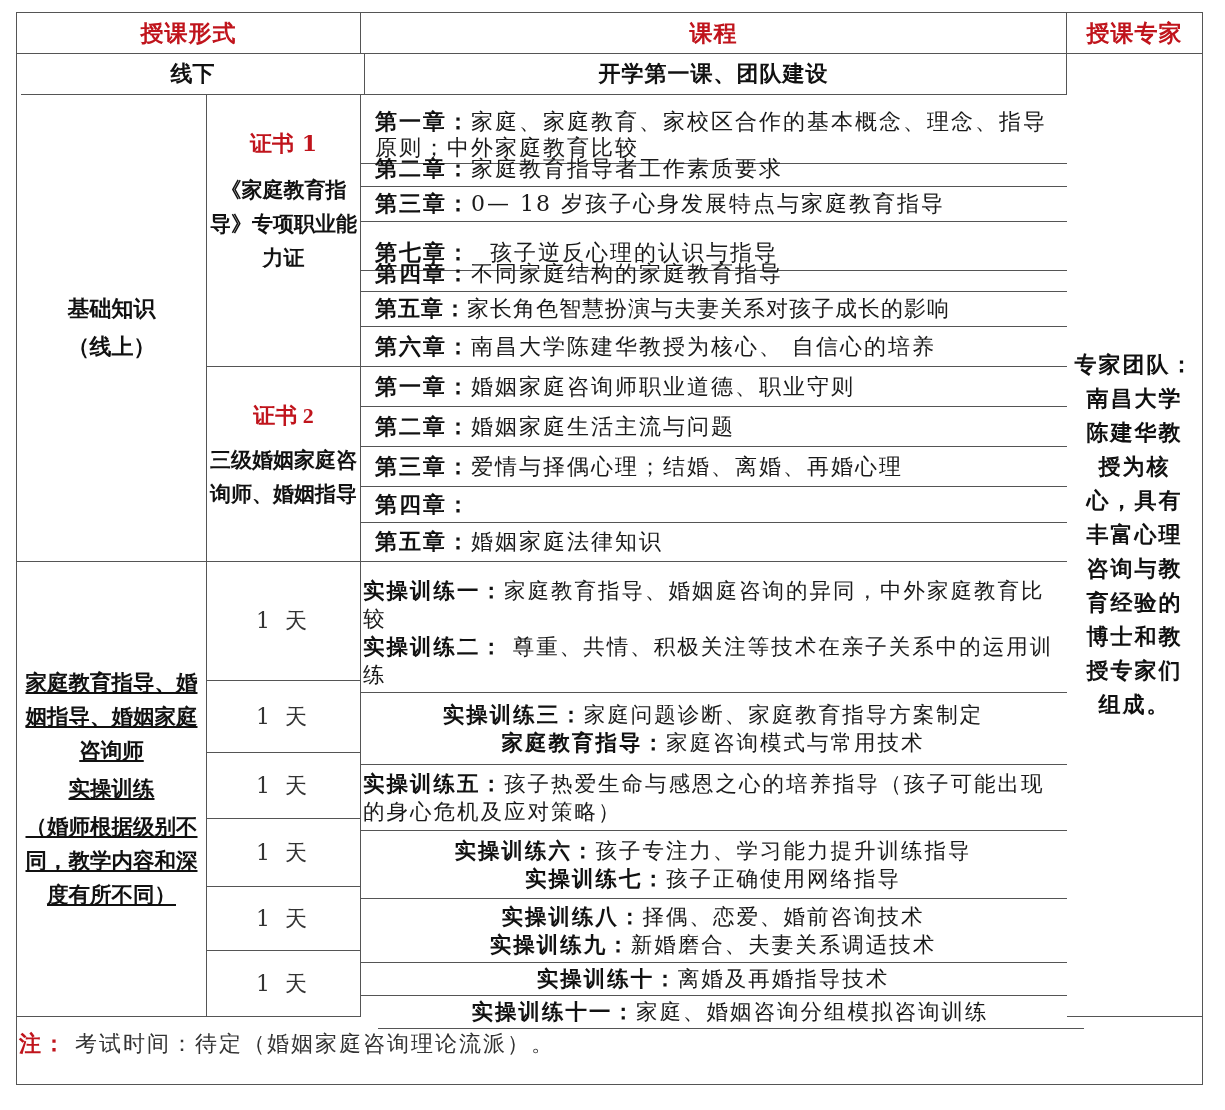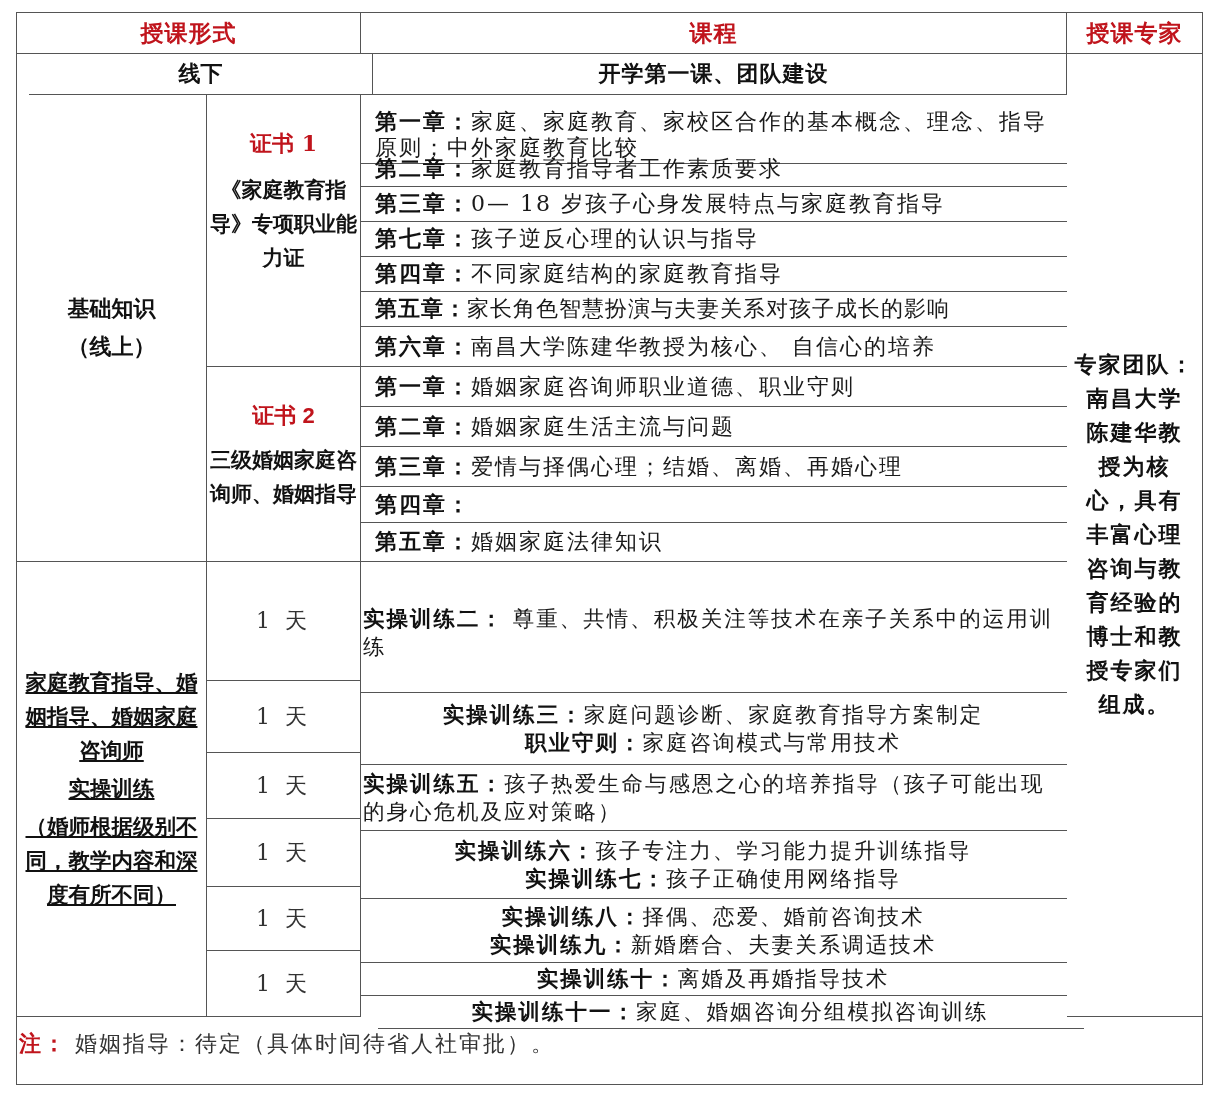--- a/index.html
+++ b/index.html
@@ -18,21 +18,21 @@
 </style>
 </head>
 <body>
 
 <div class="tbl">
 
   <div class="cell hdr" style="left:0;top:0;width:344px;height:41px;">授课形式</div>
   <div class="cell hdr" style="left:344px;top:0;width:706px;height:41px;">课程</div>
   <div class="cell hdr" style="left:1050px;top:0;width:135px;height:41px;border-right:none;">授课专家</div>
 
-  <div class="cell bold-sans" style="left:12px;top:41px;width:344px;height:41px;font-size:22px;">线下</div>
+  <div class="cell bold-sans" style="left:4px;top:41px;width:344px;height:41px;font-size:22px;">线下</div>
   <div class="cell bold-sans" style="left:344px;top:41px;width:706px;height:41px;font-size:22px;letter-spacing:1px;">开学第一课、团队建设</div>
 
   <div class="cell bold-sans" style="left:1050px;top:41px;width:135px;height:963px;border-right:none;flex-direction:column;font-size:22px;line-height:34px;letter-spacing:2px;padding:0 2px;">
     <span style="display:block;">专家团队：</span>
     <span style="display:block;padding:0 6px;">南昌大学陈建华教授为核心，具有丰富心理咨询与教育经验的博士和教授专家们组成。</span>
   </div>
 
   <div class="cell bold-sans" style="left:0;top:82px;width:190px;height:467px;flex-direction:column;font-size:22px;line-height:38px;">
     <span>基础知识</span>
     <span>（线上）</span>
@@ -47,39 +47,39 @@
     <span style="line-height:26px;letter-spacing:2px;font-size:22px;"><span class="lbl">第一章：</span><span>家庭、家庭教育、家校区合作的基本概念、理念、指导原则；中外家庭教育比较</span></span>
   </div>
   <div class="line" style="left:344px;top:139px;width:706px;height:35px;">
     <span class="lbl">第二章：</span>
       <span>家庭教育指导者工作素质要求</span>
   </div>
   <div class="line" style="left:344px;top:174px;width:706px;height:35px;">
     <span class="lbl">第三章：</span>
       <span>0— 18 岁孩子心身发展特点与家庭教育指导</span>
   </div>
-  <div class="line" style="left:344px;top:209px;width:706px;height:35px;">
+  <div class="line" style="left:344px;top:223px;width:706px;height:35px;gap:19px;">
     <span class="lbl">第七章：</span>
       <span>孩子逆反心理的认识与指导</span>
   </div>
   <div class="line" style="left:344px;top:244px;width:706px;height:35px;">
     <span class="lbl">第四章：</span>
       <span>不同家庭结构的家庭教育指导</span>
   </div>
   <div class="line" style="left:344px;top:279px;width:706px;height:35px;letter-spacing:1px;">
     <span class="lbl">第五章：</span>
       <span>家长角色智慧扮演与夫妻关系对孩子成长的影响</span>
   </div>
   <div class="line" style="left:344px;top:314px;width:706px;height:40px;">
     <span class="lbl">第六章：</span>
       <span>南昌大学陈建华教授为核心、 自信心的培养</span>
   </div>
 
   <div class="cell" style="left:190px;top:354px;width:154px;height:195px;flex-direction:column;justify-content:flex-start;padding-top:34px;">
-    <span class="bold-sans red" style="font-size:22px;margin-bottom:12px;font-family:Liberation Sans, sans-serif;">证书 2</span>
+    <span class="bold-sans red" style="font-size:22px;margin-bottom:12px;font-family:Liberation Serif, serif;">证书 2</span>
     <span class="bold-sans" style="font-size:21px;line-height:34px;">三级婚姻家庭咨询师、婚姻指导</span>
   </div>
 
   <div class="line" style="left:344px;top:354px;width:706px;height:40px;">
     <span class="lbl">第一章：</span>
       <span>婚姻家庭咨询师职业道德、职业守则</span>
   </div>
   <div class="line" style="left:344px;top:394px;width:706px;height:40px;">
     <span class="lbl">第二章：</span>
       <span>婚姻家庭生活主流与问题</span>
@@ -97,27 +97,28 @@
   </div>
 
   <div class="cell bold-sans" style="left:0;top:549px;width:190px;height:455px;flex-direction:column;font-size:21.5px;line-height:34px;padding:0 2px;text-decoration:underline;">
     <span style="display:block;">家庭教育指导、婚姻指导、婚姻家庭咨询师</span>
     <span style="display:block;margin-top:4px;">实操训练</span>
     <span style="display:block;margin-top:4px;">（婚师根据级别不同，教学内容和深度有所不同）</span>
   </div>
 
   <div class="cell day" style="left:190px;top:549px;width:154px;height:119px;">1 天</div>
   <div class="line multi" style="left:344px;top:549px;width:706px;height:119px;">
+    <span class="ptxt"><span class="lbl">实操训练一：</span><span>家庭教育指导、婚姻庭咨询的异同，中外家庭教育比较</span></span>
     <span class="ptxt"><span class="lbl">实操训练二：</span><span> 尊重、共情、积极关注等技术在亲子关系中的运用训练</span></span>
   </div>
 
   <div class="cell day" style="left:190px;top:668px;width:154px;height:72px;">1 天</div>
   <div class="line multi" style="left:344px;top:668px;width:706px;height:72px;">
     <span class="ptxt"><span class="lbl">实操训练三：</span><span>家庭问题诊断、家庭教育指导方案制定</span></span>
-    <span class="ptxt"><span class="lbl">职业守则：</span><span>家庭咨询模式与常用技术</span></span>
+    <span class="ptxt"><span class="lbl">家庭教育指导：</span><span>家庭咨询模式与常用技术</span></span>
   </div>
 
   <div class="cell day" style="left:190px;top:740px;width:154px;height:66px;">1 天</div>
   <div class="line multi" style="left:344px;top:740px;width:706px;height:66px;">
     <span class="ptxt"><span class="lbl">实操训练五：</span><span>孩子热爱生命与感恩之心的培养指导（孩子可能出现的身心危机及应对策略）</span></span>
   </div>
 
   <div class="cell day" style="left:190px;top:806px;width:154px;height:68px;">1 天</div>
   <div class="line multi" style="left:344px;top:806px;width:706px;height:68px;">
     <span class="ptxt"><span class="lbl">实操训练六：</span><span>孩子专注力、学习能力提升训练指导</span></span>
@@ -133,16 +134,16 @@
   <div class="cell day" style="left:190px;top:938px;width:154px;height:66px;">1 天</div>
   <div class="line multi" style="left:344px;top:938px;width:706px;height:33px;">
     <span class="ptxt"><span class="lbl">实操训练十：</span><span>离婚及再婚指导技术</span></span>
   </div>
   <div class="line multi" style="left:361px;top:971px;width:706px;height:33px;">
     <span class="ptxt"><span class="lbl">实操训练十一：</span><span>家庭、婚姻咨询分组模拟咨询训练</span></span>
   </div>
 
   <div style="position:absolute;left:0;top:1004px;width:1185px;height:67px;display:flex;align-items:flex-start;padding:12px 0 0 2px;box-sizing:border-box;font-size:22px;letter-spacing:2px;">
     <span class="lbl red">注：</span>
-    <span style="color:#333;margin-left:8px;">婚姻指导：待定（具体时间待省人社审批）。</span>
+    <span style="color:#333;margin-left:8px;">考试时间：待定（婚姻家庭咨询理论流派）。</span>
   </div>
 
 </div>
 
 </body></html>

